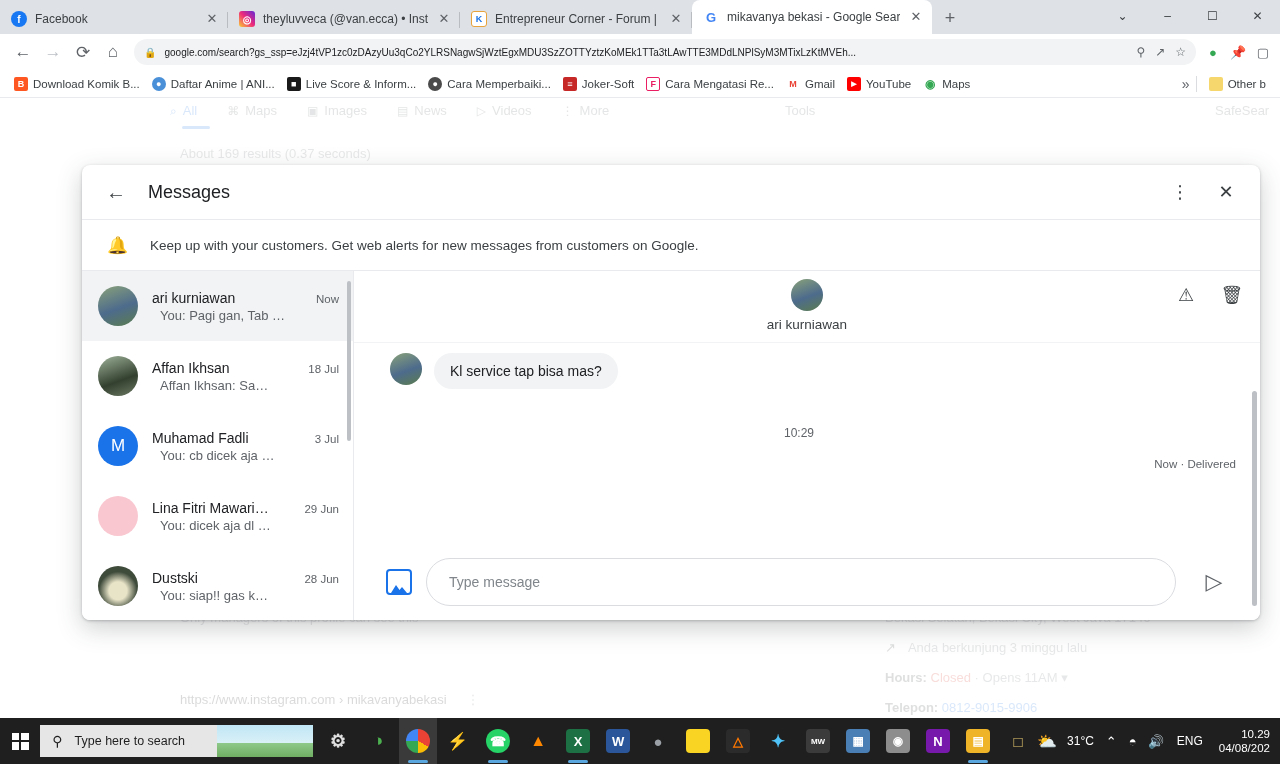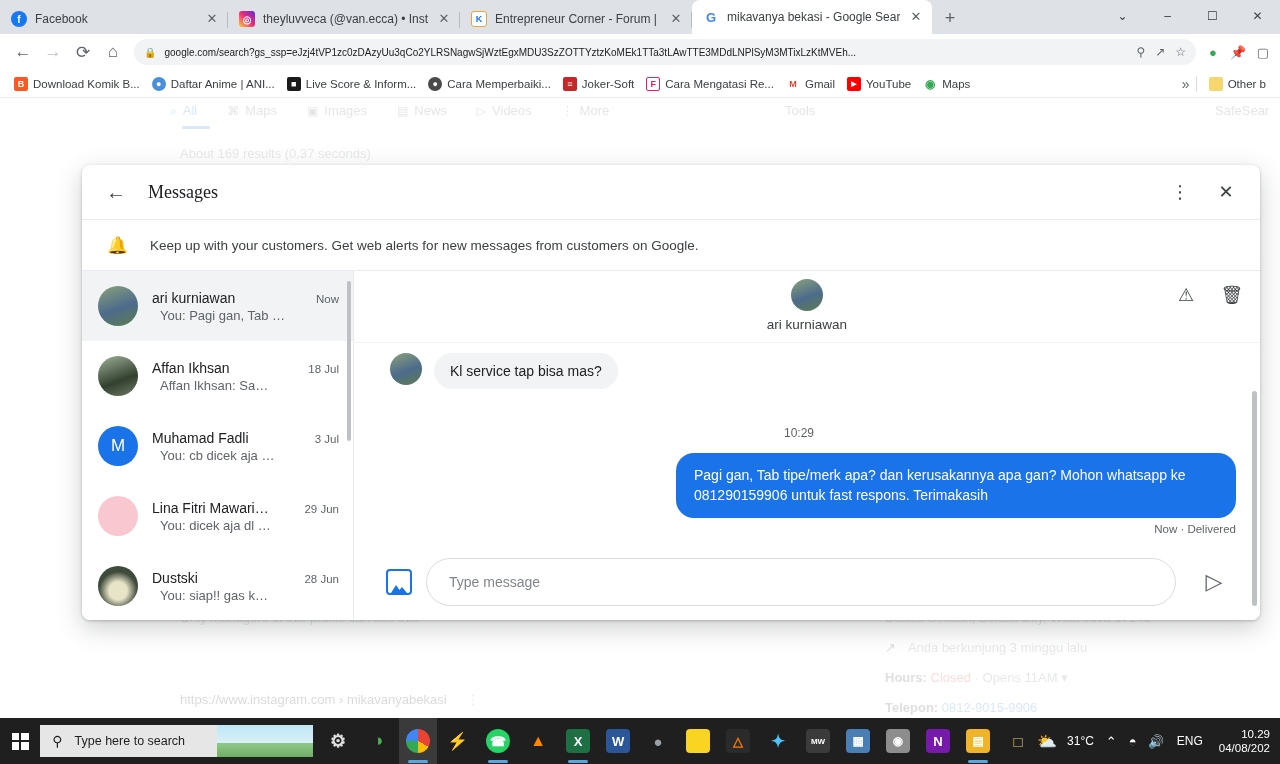--- a/index.html
+++ b/index.html
@@ -109,21 +109,21 @@
   .dialog {
     position: absolute; left: 82px; top: 165px; width: 1178px; height: 455px;
     background: #fff; border-radius: 8px;
     box-shadow: 0 1px 3px rgba(60,64,67,.3), 0 8px 24px rgba(60,64,67,.25);
     overflow: hidden; display: flex; flex-direction: column;
   }
   .dlg-header { height: 54px; display: flex; align-items: center;
     padding: 0 14px; flex: 0 0 54px; }
   .dlg-back { width: 40px; height: 40px; display: flex; align-items: center;
     justify-content: center; font-size: 20px; color: #3c4043; }
-  .dlg-title { font-size: 18px; color: #202124; margin-left: 12px; font-family: Liberation Serif, serif; }
+  .dlg-title { font-size: 18px; color: #202124; margin-left: 12px; }
   .dlg-hdr-right { margin-left: auto; display: flex; align-items: center; gap: 6px; }
   .dlg-hdr-right div { width: 40px; height: 40px; display: flex;
     align-items: center; justify-content: center; color: #3c4043; font-size: 18px; }
 
   .banner { height: 52px; border-top: 1px solid #e8eaed;
     border-bottom: 1px solid #e8eaed; display: flex; align-items: center;
     padding: 0 24px; flex: 0 0 52px; }
   .banner .bell { width: 24px; height: 24px; display: flex;
     align-items: center; justify-content: center; color: #1a73e8;
     font-size: 17px; margin-right: 20px; }
@@ -506,21 +506,20 @@
           </div>
 
           <div class="row-in">
             <div class="av" style="background:linear-gradient(160deg,#8aa27a,#4d6b8c 55%,#5c7d4f)"></div>
             <div class="bubble-in">Kl service tap bisa mas?</div>
           </div>
 
           <div class="ts">10:29</div>
 
           <div class="row-out">
-            <div class="bubble-out">Pagi gan, Tab tipe/merk apa? dan kerusakannya apa gan? Mohon whatsapp ke 081290159906 untuk fast respons. Terimakasih</div>
             <div class="delivered">Now · Delivered</div>
           </div>
         </div>
 
         <div class="composer">
           <div class="img-btn">
             <svg width="16" height="12" viewBox="0 0 16 12">
               <path d="M0 12 L5 4 L8.5 9 L11 6 L16 12 Z" fill="#1a73e8"></path>
             </svg>
           </div>

